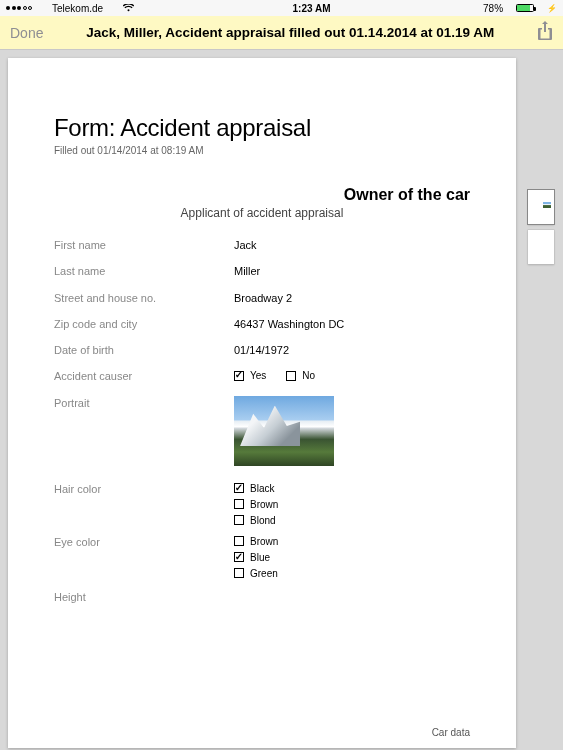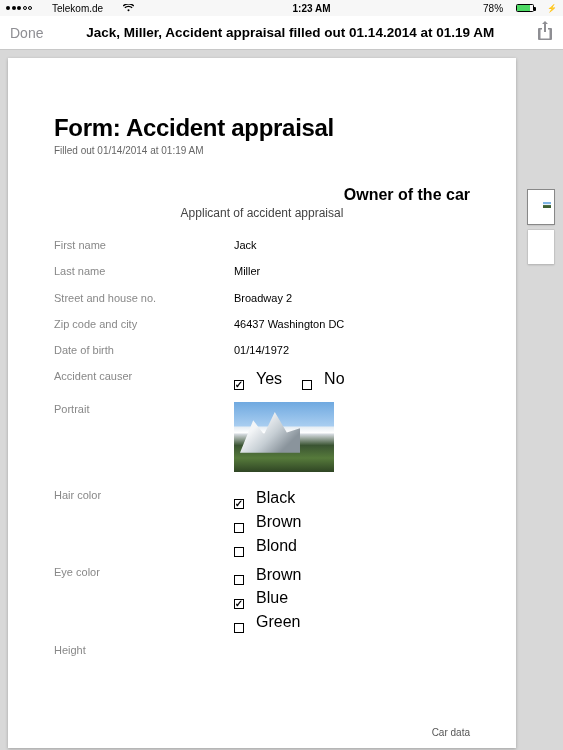--- a/index.html
+++ b/index.html
@@ -33,21 +33,21 @@
   }
   .battery::after {
     content:""; position:absolute; right:-2.5px; top:2px; width:1.5px; height:4px; background:#000; border-radius:0 1px 1px 0;
   }
   .battery-fill { background:#4cd964; height:100%; width:78%; }
   .bolt { font-size:8px; color:#000; }
 
   
   .nav-bar {
     height: 34px;
-    background: #ffffff;
+    background: #fef9c3;
     border-bottom: 1px solid #c8c8c8;
     display:flex;
     align-items:center;
     justify-content:space-between;
     padding: 0 10px;
     font-size: 14px;
   }
   .nav-done { color:#8e8e93; font-size:14px; }
   .nav-title { font-weight:700; color:#000; font-size:13.5px; text-align:center; flex:1; padding:0 6px; overflow:hidden; white-space:nowrap; }
   .share-icon { display:inline-block; }
@@ -68,21 +68,21 @@
     width: 508px;
     height: 690px;
     background:#fff;
     box-shadow: 0 1px 3px rgba(0,0,0,0.25);
     padding: 56px 46px 0 46px;
     position:relative;
     color:#000;
   }
   .form-title {
     font-size: 24px;
-    font-weight: 700;
+    font-weight: 400;
     letter-spacing: -0.3px;
     margin-bottom: 3px;
   }
   .form-sub {
     font-size: 10px;
     color:#666;
     margin-bottom: 30px;
   }
   .section-title {
     text-align:right;
@@ -106,21 +106,21 @@
   .field-label {
     flex: 0 0 180px;
     color:#888;
   }
   .field-value {
     flex:1;
     color:#000;
   }
   .checkbox-group { display:flex; gap:20px; }
   .checkbox-col { display:flex; flex-direction:column; gap:3px; }
-  .checkbox-item { display:flex; align-items:flex-end; gap:12px; font-size:16px; }
+  .checkbox-item { display:flex; align-items:center; gap:6px; font-size:10px; }
   .cb {
     width:10px; height:10px; border:1.2px solid #000; display:inline-flex; align-items:center; justify-content:center; flex-shrink:0;
   }
   .cb.checked::after {
     content:"✓"; font-size:10px; line-height:1; font-weight:700; position:relative; top:-0.5px;
   }
   .portrait-img {
     width:100px; height:70px;
     background: linear-gradient(to bottom, #6fa9e0 0%, #a8cdf0 34%, #e7eef4 36%, #ffffff 44%, #d4d9de 46%, #3a5432 62%, #567a3b 80%, #2f4524 100%);
     position:relative;
@@ -188,21 +188,21 @@
         <path d="M8 0l3 3h-2v8H7V3H5l3-3zM2 7h3v1.5H3.5v9h9v-9H11V7h3a1 1 0 011 1v10a1 1 0 01-1 1H2a1 1 0 01-1-1V8a1 1 0 011-1z" fill="#8e8e93"></path>
       </svg>
   </span>
 </div>
 
 <div class="main">
   <div class="page-col">
     <div class="page">
 
       <div class="form-title">Form: Accident appraisal</div>
-      <div class="form-sub">Filled out 01/14/2014 at 01:19 AM</div>
+      <div class="form-sub">Filled out 01/14/2014 at 08:19 AM</div>
 
       <div class="section-title">Owner of the car</div>
       <div class="section-sub">Applicant of accident appraisal</div>
 
       <div class="field-row">
         <div class="field-label">First name</div>
         <div class="field-value">Jack</div>
       </div>
       <div class="field-row">
         <div class="field-label">Last name</div>

